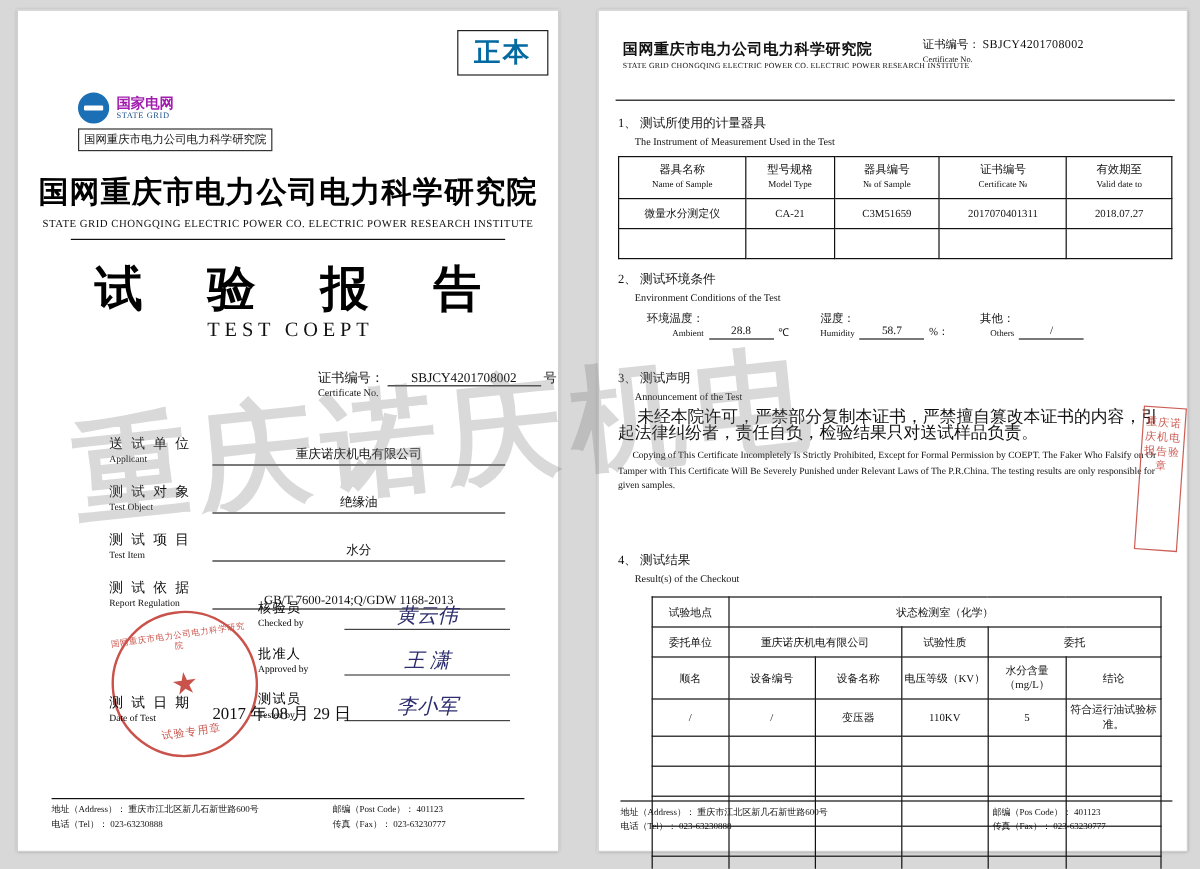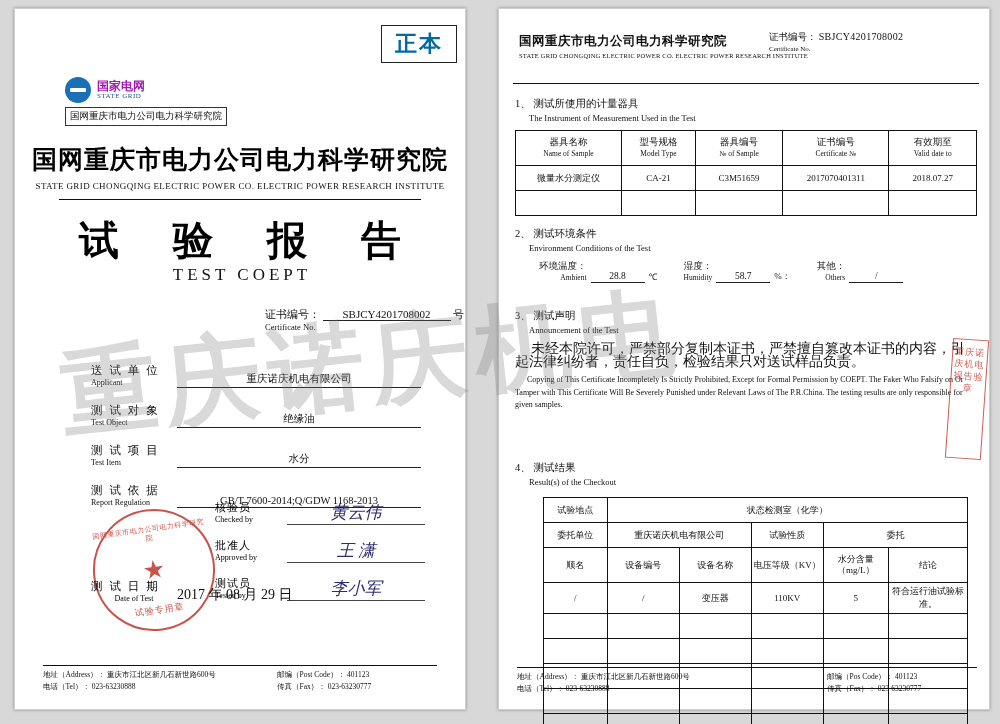--- a/index.html
+++ b/index.html
@@ -121,21 +121,21 @@
   }
   .stamp-bot{
     position:absolute;left:0;bottom:12px;width:100%;text-align:center;
     font-size:9px;color:#c0352b;letter-spacing:1px;
   }
   .date-row{
     position:absolute;left:76px;top:572px;width:330px;display:flex;align-items:flex-end;
   }
   .date-lbl{width:86px;flex:none;line-height:11px;}
   .date-lbl .cn{font-size:11.5px;letter-spacing:2px;display:block;}
-  .date-lbl .en{font-size:8px;display:block;margin-top:1px;text-align:center;}
+  .date-lbl .en{font-size:8px;display:block;margin-top:1px;}
   .date-val{flex:1;text-align:left;font-size:14px;color:#111;}
   .footer{
     position:absolute;left:28px;right:28px;bottom:16px;
     border-top:1.4px solid #111;padding-top:3px;
   }
   .footer-row{
     display:flex;justify-content:space-between;font-size:7.5px;color:#111;line-height:12px;
   }
   .footer-row .c2{width:160px;}
   

